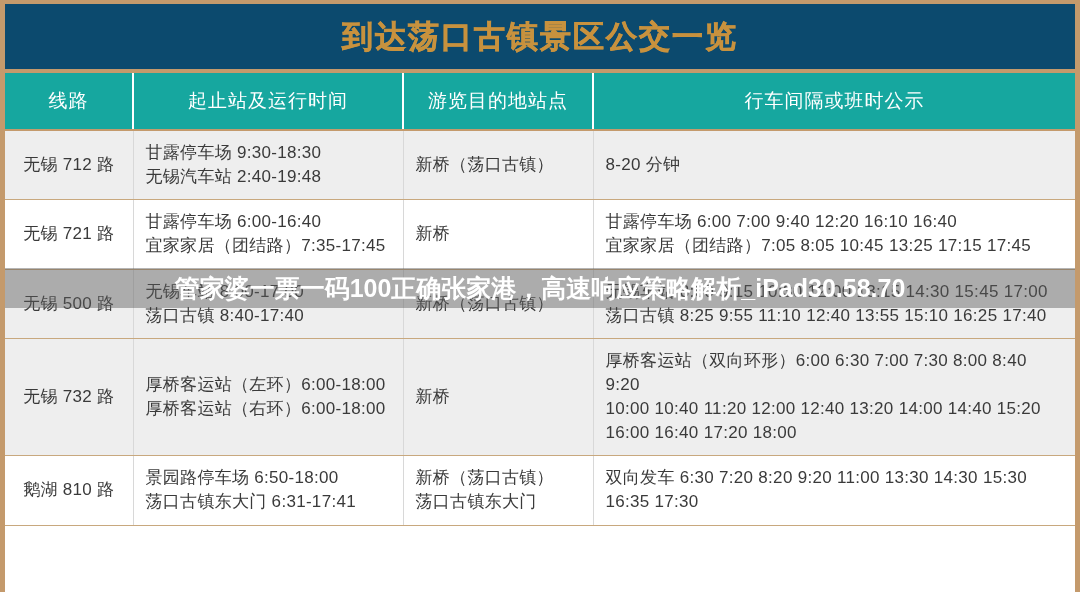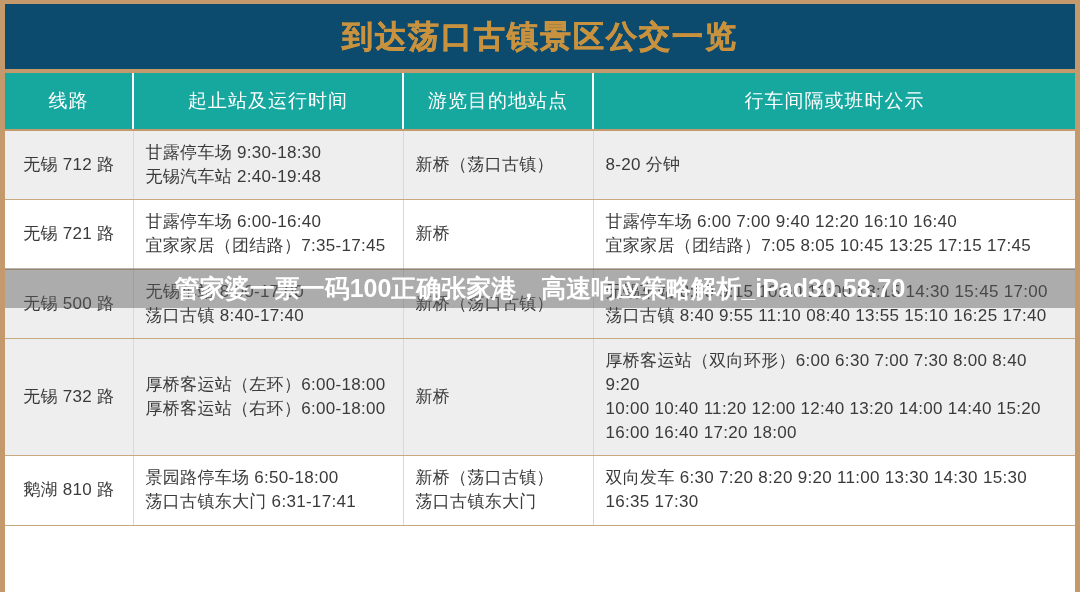--- a/index.html
+++ b/index.html
@@ -175,21 +175,21 @@
         <td class="col-route">无锡 500 路</td>
         <td>
           <span class="cell-line">无锡车站 8:00-17:00</span>
           <span class="cell-line">荡口古镇 8:40-17:40</span>
         </td>
         <td>
           <span class="cell-line">新桥（荡口古镇）</span>
         </td>
         <td class="freq-cell">
           <span class="cell-line">无锡车站 8:00 9:15 10:30 12:00 13:15 14:30 15:45 17:00</span>
-          <span class="cell-line">荡口古镇 8:40 9:55 11:10 08:40 13:55 15:10 16:25 17:40</span>
+          <span class="cell-line">荡口古镇 8:25 9:55 11:10 12:40 13:55 15:10 16:25 17:40</span>
         </td>
       </tr>
 
 
       <tr class="alt">
         <td class="col-route">无锡 732 路</td>
         <td>
           <span class="cell-line">厚桥客运站（左环）6:00-18:00</span>
           <span class="cell-line">厚桥客运站（右环）6:00-18:00</span>
         </td>

